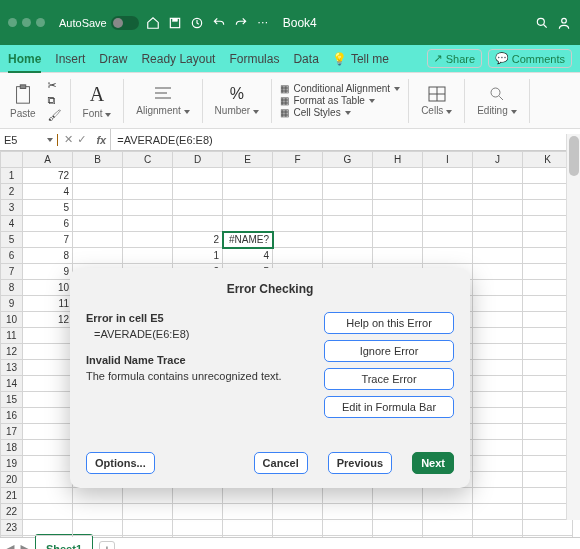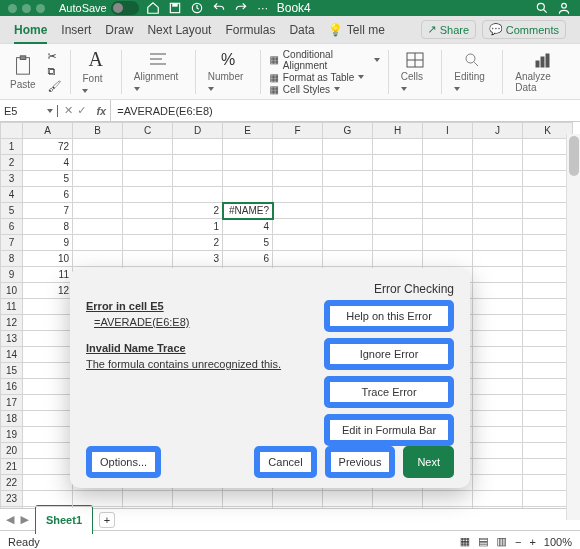--- a/index.html
+++ b/index.html
@@ -1,30 +1,30 @@
 <!DOCTYPE html>
 <html><head>
 <meta charset="utf-8">
 <style>
   * { box-sizing: border-box; margin: 0; padding: 0; }
   body { font-family: -apple-system, "Segoe UI", Arial, sans-serif; font-size: 11px; background: #fff; width: 580px; height: 549px; overflow: hidden; position: relative; color: #333; }
 
   
-  .titlebar { background: #1a7f4a; color: #fff; height: 16px; display: flex; align-items: center; padding: 0 8px; gap: 6px; }
+  .titlebar { background: #1a7f4a; color: #fff; height: 45px; display: flex; align-items: center; padding: 0 8px; gap: 6px; }
   .traffic { display: flex; gap: 5px; margin-right: 8px; }
   .dot { width: 9px; height: 9px; border-radius: 50%; background: rgba(255,255,255,.3); }
   .autosave-wrap { display: flex; align-items: center; gap: 4px; font-size: 11px; }
   .autosave-pill { width: 28px; height: 14px; border-radius: 7px; background: rgba(0,0,0,.25); position: relative; }
   .autosave-pill::after { content:""; position:absolute; width:10px; height:10px; border-radius:50%; background:#888; top:2px; left:2px; }
   .tb-icon { width: 16px; height: 16px; display:flex; align-items:center; justify-content:center; fill:#fff; stroke:#fff; }
-  .title-text { font-size: 12px; }
+  .title-text { margin-left: 6px; font-size: 12px; }
   .titlebar .spacer { flex: 1; }
 
   
-  .tabs { height: 28px; display:flex; align-items:center; background:#e5e5e5; border-bottom:1px solid #ddd; padding:0 14px; gap:14px; }
+  .tabs { height: 28px; display:flex; align-items:center; background:#5eead4; border-bottom:1px solid #ddd; padding:0 8px; gap:14px; }
   .tab { font-size: 12px; color:#444; cursor:pointer; }
   .tab.active { color:#1a7f4a; position:relative; font-weight:600; }
   .tab.active::after { content:""; position:absolute; left:0; right:0; bottom:-7px; height:2px; background:#1a7f4a; }
   .tabs .right { margin-left:auto; display:flex; gap:6px; }
   .chip { border:1px solid #ccc; border-radius:4px; padding:2px 6px; font-size:11px; color:#1a7f4a; display:flex; align-items:center; gap:3px; }
 
   
   .ribbon { height: 56px; background:#fafafa; border-bottom:1px solid #ddd; display:flex; align-items:center; padding:0 6px; gap:8px; }
   .group { display:flex; flex-direction:column; align-items:center; gap:2px; padding: 0 4px; }
   .group-label { font-size:10px; color:#666; }
@@ -48,29 +48,29 @@
   table.grid { border-collapse:collapse; table-layout:fixed; }
   .grid th, .grid td { border:1px solid #d4d4d4; height:16px; font-size:10px; font-weight:normal; }
   .grid th { background:#f0f0f0; text-align:center; }
   .rowhdr { width:22px; text-align:center; background:#f0f0f0; }
   .colhdr { width:50px; }
   .grid td { text-align:right; padding-right:3px; }
   .grid td.sel { outline:2px solid #1a7f4a; outline-offset:-1px; }
 
   
   .dialog { position:absolute; left:70px; top:268px; width:400px; height:220px; background:#f2f2f2; border-radius:10px; box-shadow:0 8px 24px rgba(0,0,0,.25); padding:14px 16px; display:flex; flex-direction:column; }
-  .dialog-title { text-align:right; font-size:12px; font-weight:400; margin-bottom:4px; }
+  .dialog-title { text-align:center; font-size:12px; font-weight:700; margin-bottom:16px; }
   .dialog-body { display:flex; gap:14px; flex:1; }
-  .left { flex:1;text-decoration:underline; }
+  .left { flex:1; }
   .right-btns { display:flex; flex-direction:column; gap:6px; width:130px; }
-  .btn { background:#fff; border:6px solid #3b82f6; border-radius:5px; padding:4px 8px; font-size:11px; text-align:center; cursor:pointer; }
+  .btn { background:#fff; border:1px solid #3b82f6; border-radius:5px; padding:4px 8px; font-size:11px; text-align:center; cursor:pointer; }
   .btn.primary { background:#1a7f4a; color:#fff; border-color:#1a7f4a; }
   .left .h { font-weight:600; font-size:11px; margin-bottom:4px; }
   .left .v { font-size:11px; margin-bottom:14px; padding-left:8px; }
-  .dialog-footer { display:flex; gap:8px; align-items:center; }
+  .dialog-footer { display:flex; gap:20px; align-items:center;font-weight:bold; }
   .dialog-footer .grow { flex:1; }
 
   
   .sheettabs { height:22px; border-top:1px solid #ccc; display:flex; align-items:center; gap:6px; padding:0 6px; font-size:11px; }
   .sheettabs .navbtn { color:#888; }
   .sheet { background:#fff; border:1px solid #1a7f4a; border-bottom:none; padding:8px 10px; border-radius:3px 3px 0 0; color:#1a7f4a; font-weight:600; }
   .plus { border:1px solid #ccc; width:16px; height:16px; display:flex; align-items:center; justify-content:center; border-radius:3px; }
 
   
   .status { height:22px; border-top:1px solid #ccc; display:flex; align-items:center; padding:0 8px; font-size:11px; gap:8px; }
@@ -134,21 +134,21 @@
         <circle cx="12" cy="8" r="4" stroke="#fff" fill="none" stroke-width="2"></circle>
         <path d="M4 22c0-4 4-6 8-6s8 2 8 6" stroke="#fff" fill="none" stroke-width="2"></path>
       </svg>
     </span>
 </div>
 
 <div class="tabs">
   <span class="tab active">Home</span>
   <span class="tab">Insert</span>
   <span class="tab">Draw</span>
-  <span class="tab">Next Layout</span>
+  <span class="tab">Ready Layout</span>
   <span class="tab">Formulas</span>
   <span class="tab">Data</span>
   <span class="tab">💡 <span>Tell me</span></span>
   <div class="right">
     <div class="chip">↗ <span>Share</span></div>
     <div class="chip">💬 <span>Comments</span></div>
   </div>
 </div>
 
 <div class="ribbon">
@@ -214,28 +214,20 @@
   </div>
   <div class="sep"></div>
   <div class="group">
     <svg width="18" height="18" viewBox="0 0 24 24">
         <circle cx="10" cy="10" r="6" stroke="#555" fill="none"></circle>
         <path d="M20 20l-5-5" stroke="#555"></path>
       </svg>
     <span class="group-label"><span>Editing</span> <span class="caret"></span></span>
   </div>
   <div class="sep"></div>
-  <div class="group">
-    <svg width="20" height="18">
-        <rect x="3" y="10" width="3" height="6" fill="#555"></rect>
-        <rect x="8" y="6" width="3" height="10" fill="#555"></rect>
-        <rect x="13" y="3" width="3" height="13" fill="#555"></rect>
-      </svg>
-    <span class="group-label">Analyze Data</span>
-  </div>
 </div>
 
 <div class="fbar">
   <div class="namebox">
       <span>E5</span>
       <span class="caret"></span>
     </div>
   <div class="fbar-btns">
     <span>✕</span>
     <span>✓</span>
@@ -601,21 +593,21 @@
     </table>
 </div>
 
 <div class="dialog">
   <div class="dialog-title">Error Checking</div>
   <div class="dialog-body">
     <div class="left">
       <div class="h">Error in cell E5</div>
       <div class="v">=AVERADE(E6:E8)</div>
       <div class="h">Invalid Name Trace</div>
-      <div style="font-size:11px;">The formula contains unrecognized this.</div>
+      <div style="font-size:11px;">The formula contains unrecognized text.</div>
     </div>
     <div class="right-btns">
       <div class="btn">Help on this Error</div>
       <div class="btn">Ignore Error</div>
       <div class="btn">Trace Error</div>
       <div class="btn">Edit in Formula Bar</div>
     </div>
   </div>
   <div class="dialog-footer">
     <div class="btn">Options...</div>

